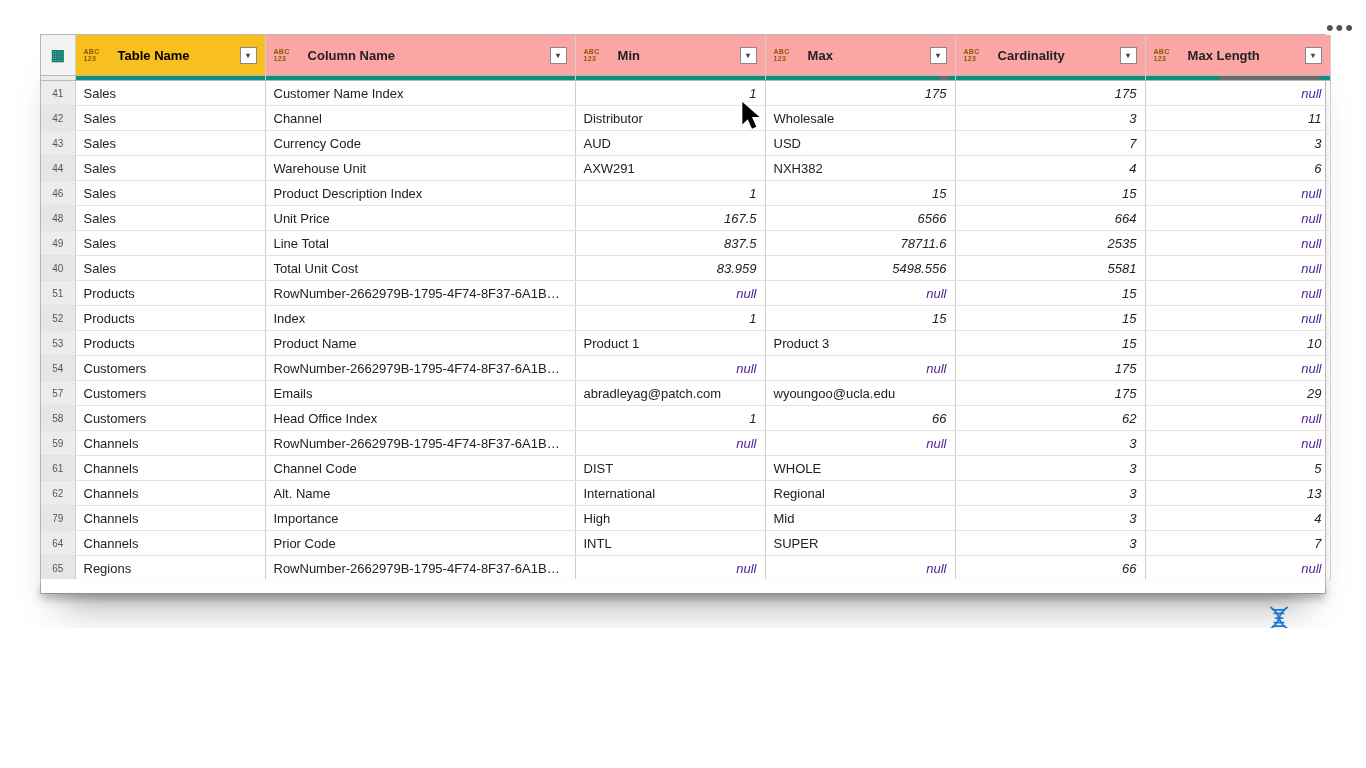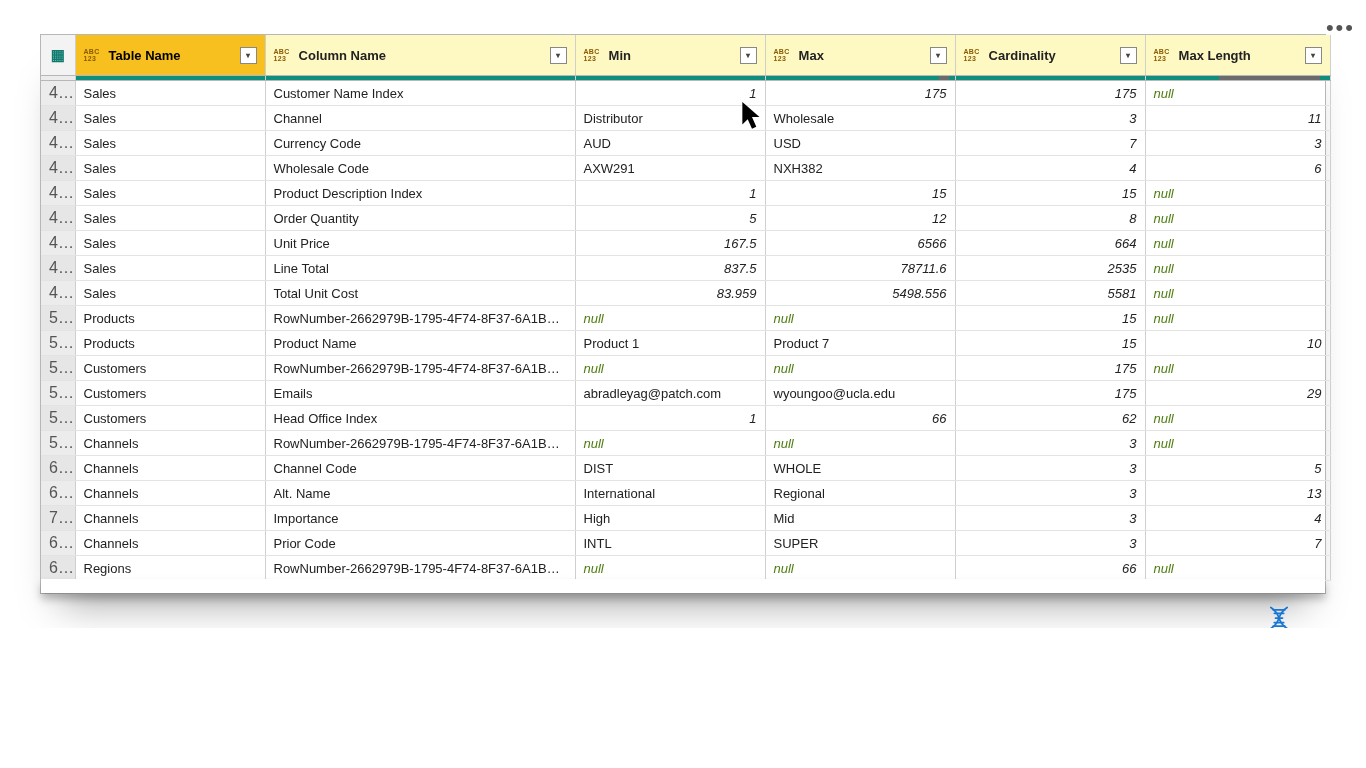--- a/index.html
+++ b/index.html
@@ -2,43 +2,43 @@
 <html><head>
 <meta charset="utf-8">
 <style>
   html,body{margin:0;padding:0;font-family:"Segoe UI",Arial,sans-serif;background:#fff;color:#222;}
   .app{padding:34px 40px;}
   .grid-wrap{position:relative;border:1px solid #b7b7b7;box-shadow:0 30px 38px -20px rgba(0,0,0,.35);}
   
   .more-dots{position:absolute;right:-30px;top:-20px;font-size:22px;color:#555;letter-spacing:2px;}
   table.grid{border-collapse:collapse;width:100%;table-layout:fixed;font-size:13px;}
   th,td{border-right:1px solid #cfcfcf;border-bottom:1px solid #e3e3e3;height:24px;padding:0 8px;white-space:nowrap;overflow:hidden;text-overflow:ellipsis;}
-  th{background:#fef9c3;font-weight:600;text-align:left;position:relative;border-bottom:1px solid #b7b7b7;}
-  
-  th.rownum, td.rownum{width:34px;background:#ececec;text-align:center;font-size:16px;color:#555;border-right:1px solid #cfcfcf;}
+  th{background:#fca5a5;font-weight:600;text-align:left;position:relative;border-bottom:1px solid #b7b7b7;}
+  
+  th.rownum, td.rownum{width:34px;background:#ececec;text-align:center;font-size:10px;color:#555;border-right:1px solid #cfcfcf;}
   th.rownum{background:#ececec;}
   tr:nth-child(even) td.rownum{background:#e6e6e6;}
   
   th.corner{width:34px;text-align:center;font-size:15px;color:#0e7a6d;background:#f3f3f3;}
   
-  .colhead{display:flex;align-items:center;gap:9px;height:40px;}
+  .colhead{display:flex;align-items:center;gap:18px;height:40px;}
   .type-icon{display:inline-flex;flex-direction:column;font-size:7px;line-height:7px;color:#8a5a00;font-weight:700;}
   .type-icon .l1{letter-spacing:.3px;}
   .type-icon .l2{letter-spacing:.3px;}
   .header-label{flex:1;font-weight:600;color:#222;font-size:13px;}
   .filter-icon{width:15px;height:15px;border:1px solid #888;display:flex;align-items:center;justify-content:center;font-size:8px;color:#444;background:#fff;}
   th.selected{background:#f7c01e;}
   th.selected .header-label{color:#000;}
   
   .qbar{height:4px;background:#0e8f7e;position:relative;}
   .qbar .gap{position:absolute;top:0;height:4px;background:#6b6b6b;}
   
   td.text{text-align:left;}
   td.num{text-align:right;font-style:italic;}
-  td.nullv{font-style:italic;color:#4d7c0f;}
+  td.nullv{text-align:right;font-style:italic;color:#4c1d95;}
   
   .cursor{position:absolute;left:700px;top:66px;font-size:26px;color:#000;pointer-events:none;}
   
   .torn{height:14px;background:
       radial-gradient(circle at 10px 0, transparent 8px, #fff 9px) repeat-x,
       linear-gradient(#fff,#fff);
     background-size:22px 14px,100% 100%;
     filter: drop-shadow(0 6px 4px rgba(0,0,0,.25));
     margin-top:-2px;position:relative;z-index:3;}
   
@@ -190,45 +190,36 @@
             <td class="text">Sales</td>
             <td class="text">Currency Code</td>
             <td class="text">AUD</td>
             <td class="text">USD</td>
             <td class="num">7</td>
             <td class="num">3</td>
           </tr>
           <tr>
             <td class="rownum">44</td>
             <td class="text">Sales</td>
-            <td class="text">Wholesale Code</td>
+            <td class="text">Warehouse Unit</td>
             <td class="text">AXW291</td>
             <td class="text">NXH382</td>
             <td class="num">4</td>
             <td class="num">6</td>
           </tr>
           <tr>
             <td class="rownum">46</td>
             <td class="text">Sales</td>
             <td class="text">Product Description Index</td>
             <td class="num">1</td>
             <td class="num">15</td>
             <td class="num">15</td>
             <td class="nullv">null</td>
           </tr>
           <tr>
-            <td class="rownum">47</td>
-            <td class="text">Sales</td>
-            <td class="text">Order Quantity</td>
-            <td class="num">5</td>
-            <td class="num">12</td>
-            <td class="num">8</td>
-            <td class="nullv">null</td>
-          </tr>
-          <tr>
             <td class="rownum">48</td>
             <td class="text">Sales</td>
             <td class="text">Unit Price</td>
             <td class="num">167.5</td>
             <td class="num">6566</td>
             <td class="num">664</td>
             <td class="nullv">null</td>
           </tr>
           <tr>
             <td class="rownum">49</td>
@@ -251,25 +242,34 @@
           <tr>
             <td class="rownum">51</td>
             <td class="text">Products</td>
             <td class="text">RowNumber-2662979B-1795-4F74-8F37-6A1BA80…</td>
             <td class="nullv">null</td>
             <td class="nullv">null</td>
             <td class="num">15</td>
             <td class="nullv">null</td>
           </tr>
           <tr>
+            <td class="rownum">52</td>
+            <td class="text">Products</td>
+            <td class="text">Index</td>
+            <td class="num">1</td>
+            <td class="num">15</td>
+            <td class="num">15</td>
+            <td class="nullv">null</td>
+          </tr>
+          <tr>
             <td class="rownum">53</td>
             <td class="text">Products</td>
             <td class="text">Product Name</td>
             <td class="text">Product 1</td>
-            <td class="text">Product 7</td>
+            <td class="text">Product 3</td>
             <td class="num">15</td>
             <td class="num">10</td>
           </tr>
           <tr>
             <td class="rownum">54</td>
             <td class="text">Customers</td>
             <td class="text">RowNumber-2662979B-1795-4F74-8F37-6A1BA80…</td>
             <td class="nullv">null</td>
             <td class="nullv">null</td>
             <td class="num">175</td>

